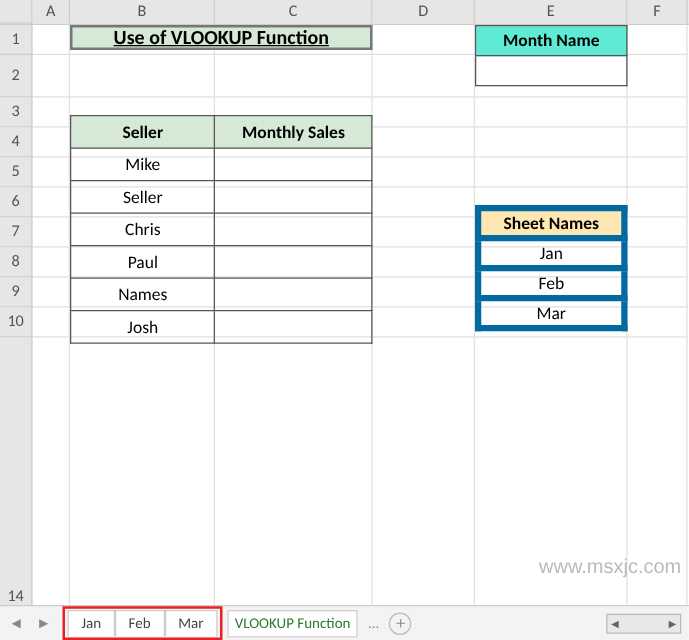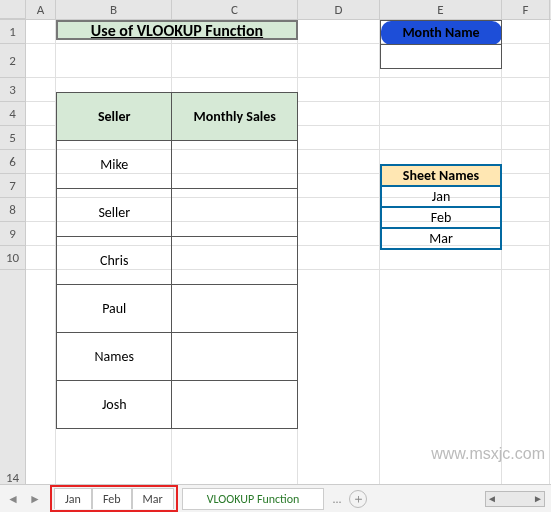--- a/index.html
+++ b/index.html
@@ -84,32 +84,32 @@
     top: 92px; 
     left: 56px;
     width: 242px;
   }
   .table { border-collapse: collapse; width: 100%; }
   .table th, .table td {
     border: 1px solid #555;
     height: 24px;
     text-align: center;
     font-size: 14px;
-    padding: 15px;
+    padding: 4px;
   }
   .table th { background: #d6e9d6; font-weight: bold; }
   .table th.B, .table td.B { width:116px; }
   .table th.C, .table td.C { width:126px; }
 
   .month-hdr-table { position:absolute; top:20px; left:380px; width:122px; border-collapse:collapse;}
   .month-hdr-table th, .month-hdr-table td { border:1px solid #555; height:24px; text-align:center; }
-  .month-hdr-table th { background:#1d4ed8; font-weight:bold;border-radius:10px; }
+  .month-hdr-table th { background:#5eead4; font-weight:bold; }
 
   .sheet-names-table { position:absolute; top:164px; left:380px; width:122px; border-collapse:collapse;}
-  .sheet-names-table th, .sheet-names-table td { border:2px solid #0369a1; height:16px; text-align:center;}
+  .sheet-names-table th, .sheet-names-table td { border:5px solid #0369a1; height:16px; text-align:center;}
   .sheet-names-table th { background:#ffe7b3; font-weight:bold; }
 
   
   .tab-bar {
     position: absolute;
     bottom: 0;
     left: 0;
     right: 0;
     height: 28px;
     background: #f3f3f3;
@@ -133,21 +133,21 @@
   .tab {
     padding: 3px 10px;
     background: #fff;
     border: 1px solid #ccc;
     border-bottom: none;
     margin-right: 0;
     color: #444;
     font-size:12px;
   }
   .other-tab {
-    padding: 3px 24px;
+    padding: 3px 5px;
     margin-left: 4px;
     background: #fff;
     border: 1px solid #ccc;
     color: #2a7a2a;
     font-size:12px;
   }
   .dots { margin: 0 8px; color:#888; }
   .plus {
     width:18px;height:18px;border:1px solid #bbb;border-radius:50%;
     text-align:center;line-height:16px;color:#888;font-size:13px;

